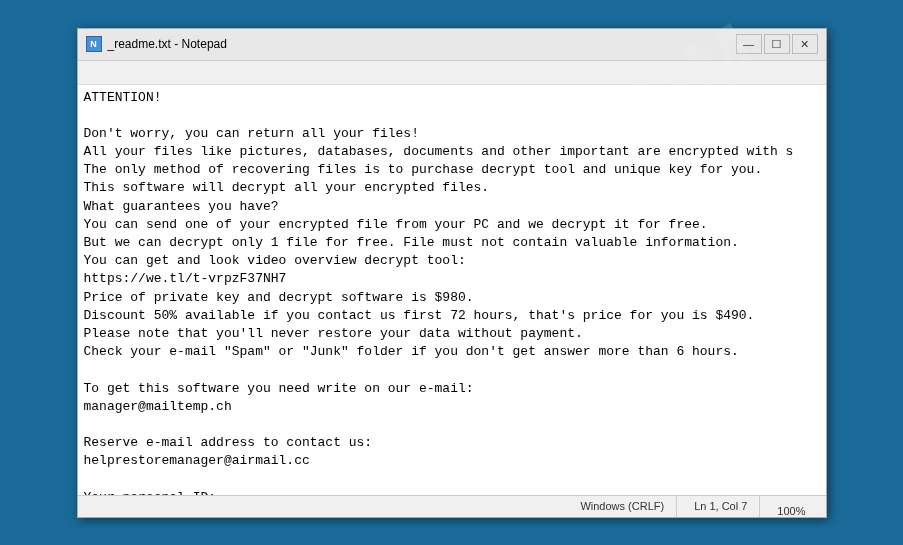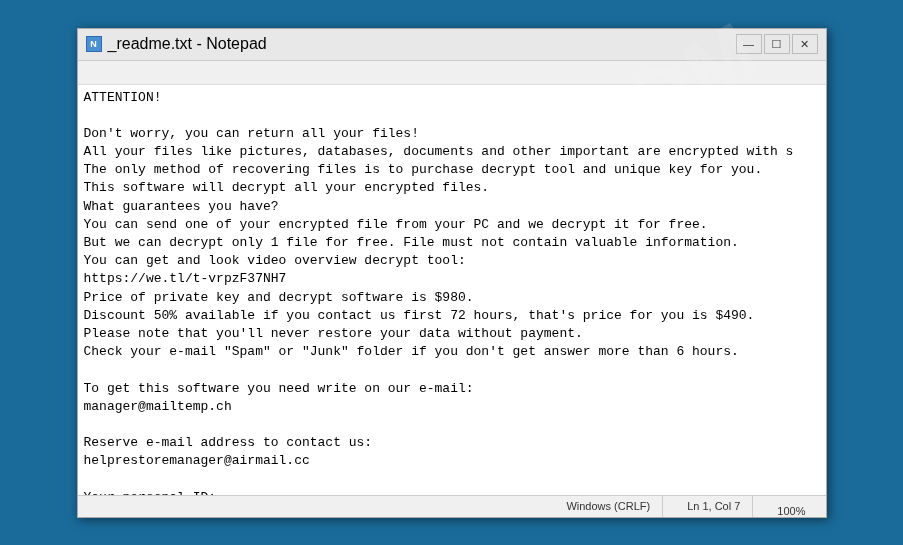--- a/index.html
+++ b/index.html
@@ -64,21 +64,21 @@
       border: 1px solid #2a6ab0;
       display: flex;
       align-items: center;
       justify-content: center;
       font-size: 9px;
       color: white;
       font-weight: bold;
     }
 
     .title-text {
-      font-size: 16px;
+      font-size: 12px;
       color: #000;
     }
 
     .title-bar-controls {
       display: flex;
       gap: 2px;
     }
 
     .title-btn {
       width: 26px;
@@ -152,21 +152,21 @@
 
     
     .status-bar {
       height: 22px;
       background: #f0f0f0;
       border-top: 1px solid #ccc;
       display: flex;
       align-items: center;
       padding: 0 8px;
       flex-shrink: 0;
-      gap: 12px;
+      gap: 5px;
     }
 
     .status-section {
       font-size: 11px;
       color: #333;
       padding: 0 12px;
       border-right: 1px solid #ccc;
       height: 100%;
       display: flex;
       align-items: center;

